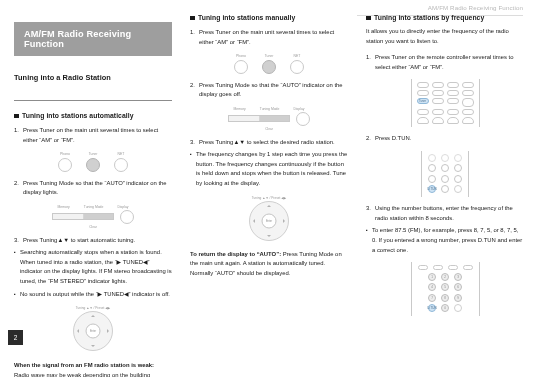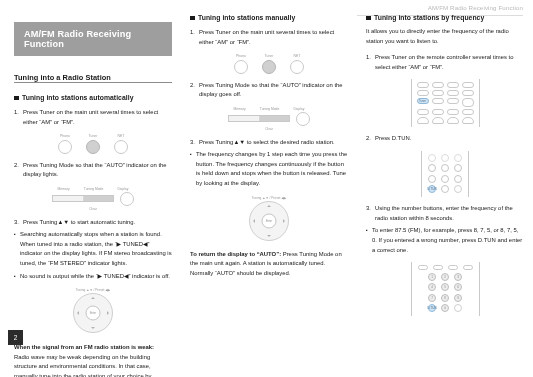--- a/index.html
+++ b/index.html
@@ -66,21 +66,21 @@
     font-size: 9.2px;
     font-weight: bold;
     letter-spacing: .15px;
   }
 
   
   .h-section {
     margin-top: 17px;
     font-size: 7.4px;
     font-weight: bold;
-    padding-bottom: 0;
+    padding-bottom: 18px;
     border-bottom: 1px solid #8c8c8c;
     letter-spacing: .05px;
   }
   .h-sub {
     font-size: 6.8px;
     font-weight: bold;
     display: flex;
     align-items: baseline;
     gap: 3.5px;
     letter-spacing: .05px;

